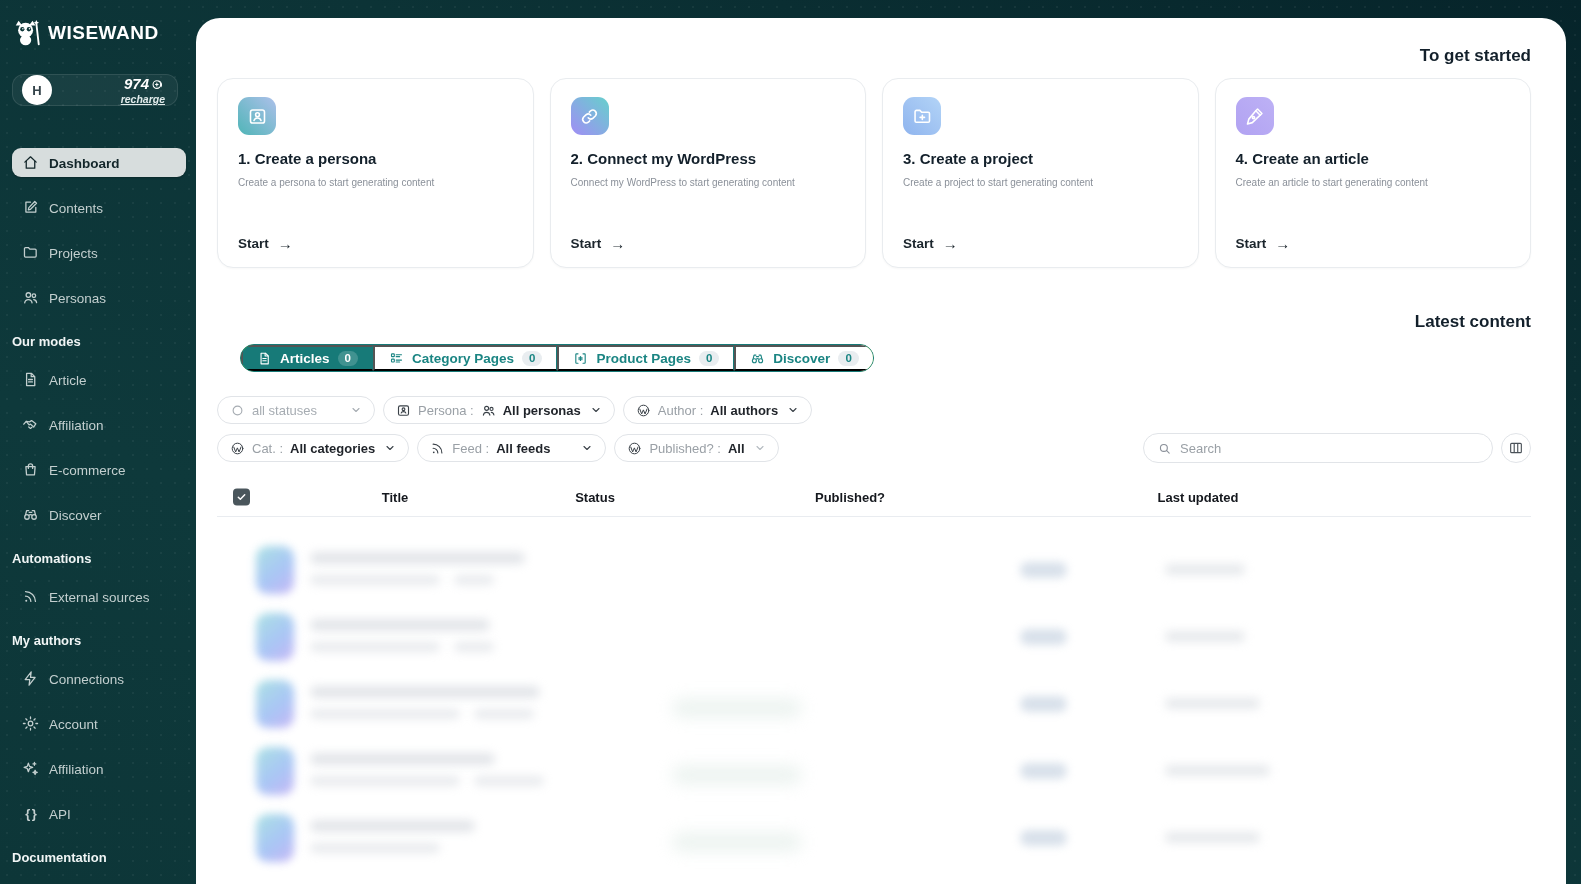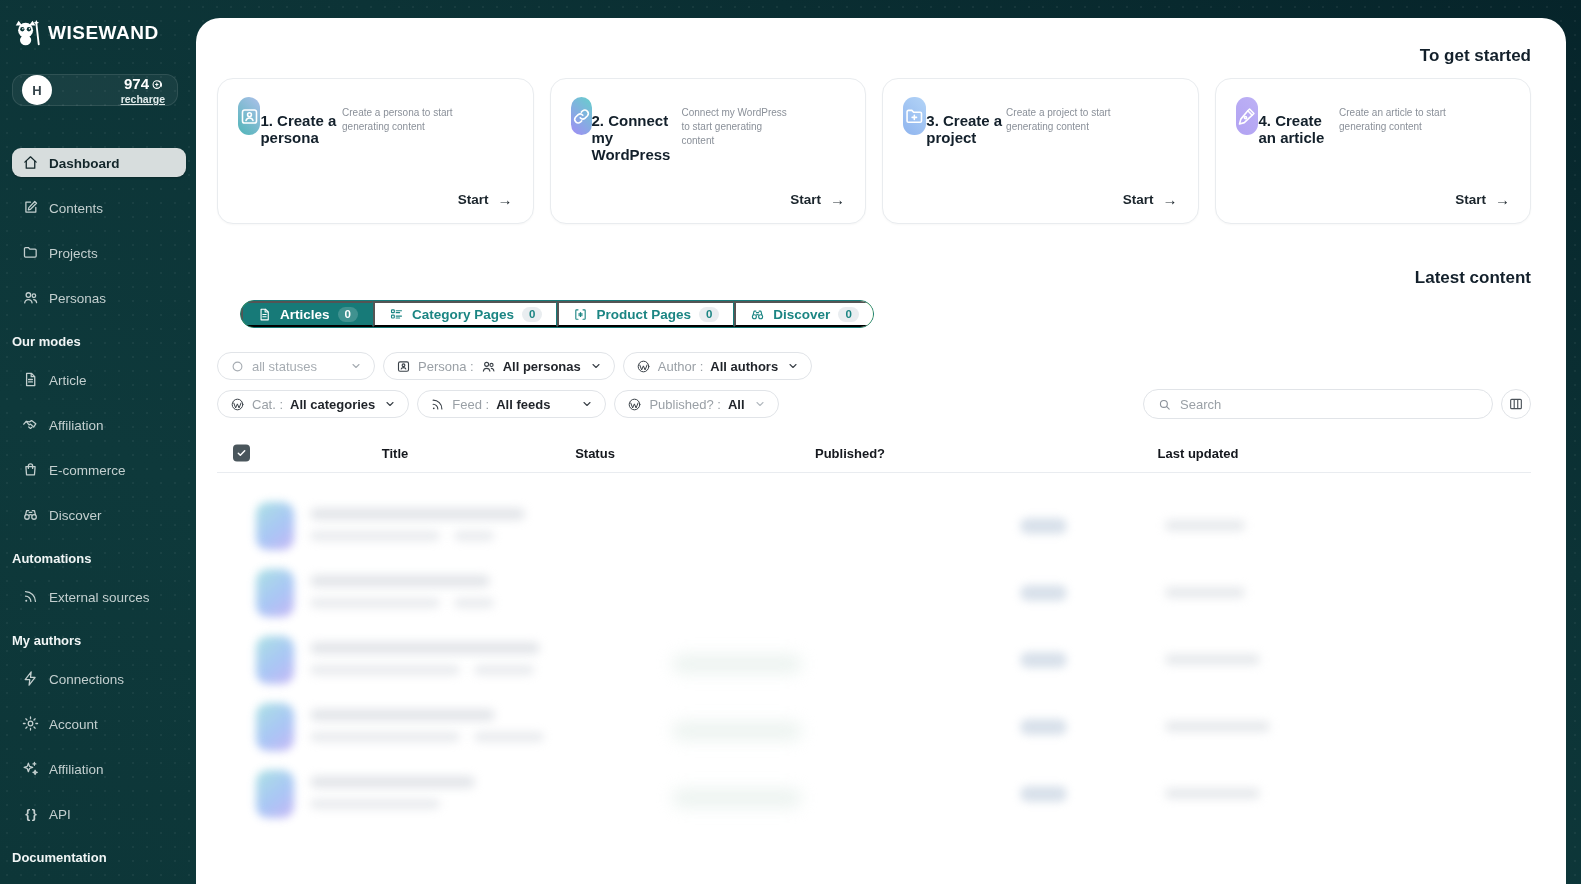--- a/index.html
+++ b/index.html
@@ -22,43 +22,43 @@
   
   .sidebar{position:absolute;left:0;top:0;width:196px;height:884px;padding:18px 10px 12px 12px;display:flex;flex-direction:column;}
   .logo-row{display:flex;align-items:center;gap:6px;cursor:pointer;}
   .logo-row .icon{width:30px;height:30px;}
   .logo-text{font-size:19px;font-weight:800;letter-spacing:.5px;color:#fff;}
   .credits-card{margin-top:26px;width:166px;height:48px;border-radius:12px;
     background:rgba(255,255,255,0.05);border:1px solid rgba(255,255,255,0.10);
     display:flex;align-items:center;padding:0 12px 0 9px;gap:10px;cursor:pointer;}
   .avatar{width:30px;height:30px;border-radius:50%;background:#fff;color:#34434a;
     display:flex;align-items:center;justify-content:center;font-size:13px;font-weight:600;}
-  .credits-right{margin-left:auto;display:flex;flex-direction:column;align-items:flex-end;gap:1px;}
+  .credits-right{margin-left:auto;display:flex;flex-direction:column;align-items:flex-end;gap:1px;font-style:italic;}
   .credits-amount{display:flex;align-items:center;gap:2px;font-size:15px;font-weight:700;color:#fff;}
   .credits-amount .icon{width:14px;height:14px;color:#fff;}
   .recharge{font-size:10.5px;color:#E2ECEC;text-decoration:underline;cursor:pointer;font-weight:600;padding-left:12px;}
   .nav{margin-top:26px;flex:1;}
   .nav-header{font-size:13px;font-weight:700;color:#F0F5F5;margin:22px 0 10px 0;}
   .nav-item{display:flex;align-items:flex-end;gap:10px;padding:6px 10px;margin:16px 0;border-radius:9px;
     color:var(--sidebar-text);font-size:13.5px;cursor:pointer;}
   .nav-item .icon{width:17px;height:17px;flex:0 0 auto;}
   .nav-item.active{background:#D7DDDD;color:#13262A;font-weight:600;box-shadow:0 1px 2px rgba(0,0,0,.25);}
   .nav-item .braces{font-size:13px;font-weight:700;letter-spacing:-1px;}
   .lang-wrap{border-top:1px solid rgba(255,255,255,0.14);margin:0 -10px 0 -12px;padding:10px 0 0 10px;}
   .lang-btn{display:inline-flex;align-items:center;gap:7px;border:1px solid rgba(255,255,255,0.25);
     background:rgba(255,255,255,0.03);border-radius:8px;color:#E7EFEF;font-size:12px;padding:5px 10px;cursor:pointer;}
   .lang-btn .icon{width:11px;height:11px;}
 
   
   .panel{position:absolute;left:196px;top:18px;width:1370px;height:880px;background:#fff;
     border-radius:24px 24px 0 0;color:var(--heading);padding:28px 35px 0 21px;}
   .section-title{font-size:17px;font-weight:800;color:var(--heading);text-align:right;}
   .cards{display:flex;gap:16px;margin-top:12px;}
-  .card{flex:1;height:146px;background:#fff;border:1px solid #E9ECEF;border-radius:16px;
-    padding:18px 20px 16px 20px;display:flex;flex-direction:row;box-shadow:0 1px 2px rgba(16,24,40,.03);}
+  .card{flex:1;height:190px;background:#fff;border:1px solid #E9ECEF;border-radius:16px;
+    padding:18px 20px 16px 20px;display:flex;flex-direction:column;box-shadow:0 1px 2px rgba(16,24,40,.03);}
   .card-icon{width:38px;height:38px;border-radius:11px;color:#fff;display:flex;align-items:center;justify-content:center;}
   .card-icon .icon{width:21px;height:21px;}
   .card-title{margin-top:15px;font-size:15px;font-weight:700;color:var(--heading);}
   .card-desc{margin-top:9px;font-size:10px;line-height:1.42;color:var(--muted);max-width:270px;}
   .card-start{margin-top:auto;display:flex;align-items:center;gap:9px;font-size:13.5px;font-weight:600;color:#1B252C;cursor:pointer;}
   .arrow{font-size:15px;line-height:1;}
 
   .latest-title{margin-top:44px;}
   .frow{display:flex;align-items:center;margin-top:12px;}
   .frow + .frow{margin-top:9px;}

